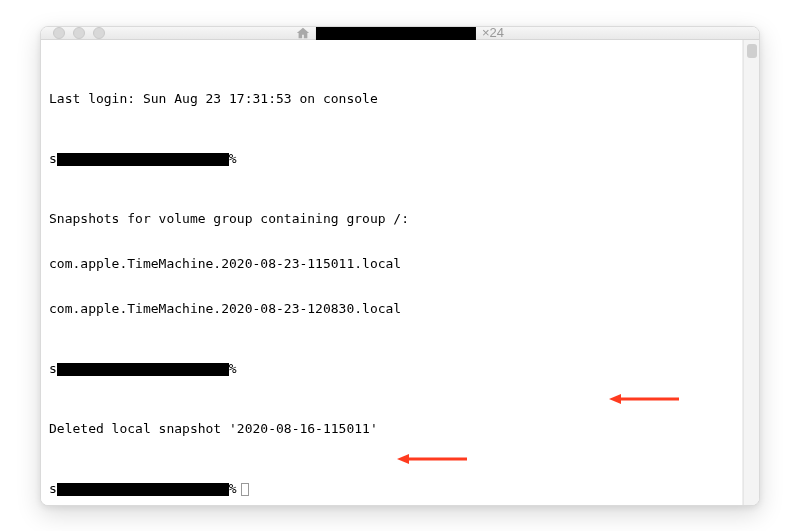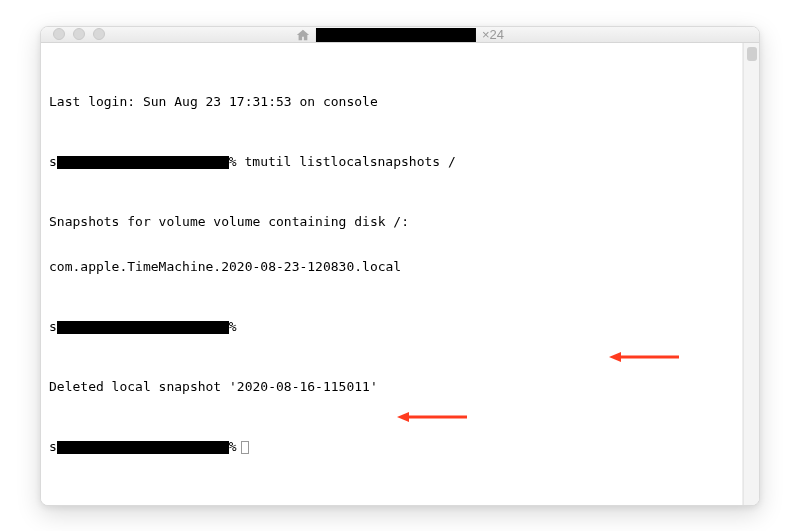--- a/index.html
+++ b/index.html
@@ -77,24 +77,25 @@
       <span class="dims">×24</span>
     </div>
   </div>
 
   <div class="body">
     <div class="term">
 
       <div class="line"><span>Last login: Sun Aug 23 17:31:53 on console</span></div>
 
       <div class="line">
-        <span>s</span><span class="redact" style="width:172px"></span><span>%</span><span> tmutil listlocalsnapshots /</span>
+        <span>s</span><span class="redact" style="width:172px"></span><span>%</span>
       </div>
 
-      <div class="line"><span>Snapshots for volume volume containing disk /:</span></div>
+      <div class="line"><span>Snapshots for volume group containing group /:</span></div>
+      <div class="line"><span>com.apple.TimeMachine.2020-08-23-115011.local</span></div>
       <div class="line"><span>com.apple.TimeMachine.2020-08-23-120830.local</span></div>
 
       <div class="line">
         <span>s</span><span class="redact" style="width:172px"></span><span>%</span>
         <div class="arrow" style="left:560px; top:2px;">
           <svg width="70" height="12">
               <line x1="70" y1="6" x2="10" y2="6" stroke="#ff3b1f" stroke-width="3"></line>
               <polygon points="0,6 12,1 12,11" fill="#ff3b1f"></polygon>
             </svg>
         </div>

